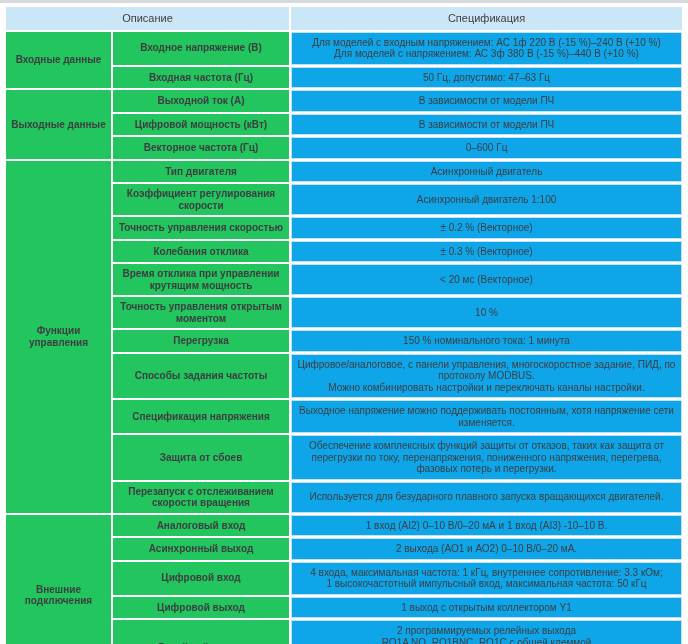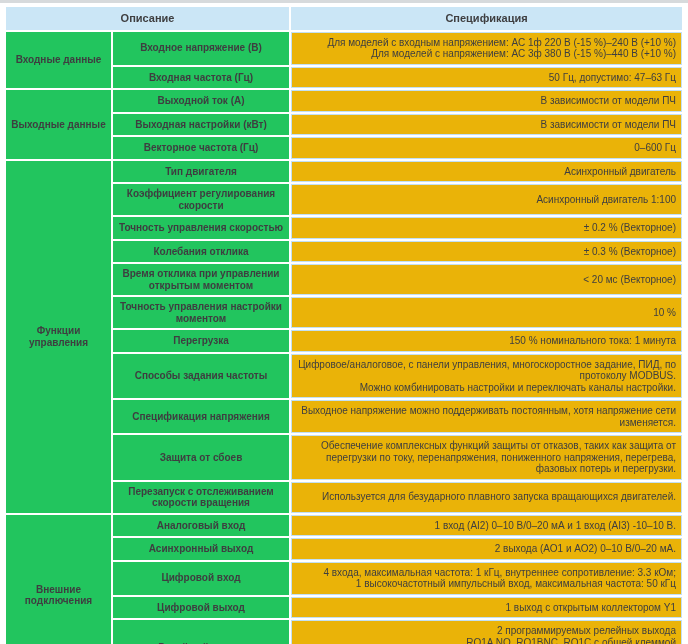--- a/index.html
+++ b/index.html
@@ -30,35 +30,34 @@
     text-align: center;
     vertical-align: middle;
     color: #3e3e40;
     padding: 4px 5px;
     line-height: 1.15;
     word-wrap: break-word;
   }
   th.hdr {
     background: #cbe6f6;
     font-size: 11px;
-    font-weight: bold;
+    font-weight: normal;
     padding: 5px 23px;
   }
   td.blue {
     background: #22c55e;
     font-size: 10px;
     font-weight: bold;
   }
   td.spec {
-    background: #eab308;
+    background: #0ea5e9;
     border: 1px solid #c3e0f2;
     font-size: 10px;
     font-weight: normal;
     white-space: pre-line;
-    text-align: right;
   }
 </style>
 </head>
 <body>
 
 <div class="top-strip"></div>
 
 <table class="spec-table">
   <colgroup>
     <col class="c-group">
@@ -81,21 +80,21 @@
       <td class="blue">Входная частота (Гц)</td>
       <td class="spec">50 Гц, допустимо: 47–63 Гц</td>
     </tr>
 
     <tr>
       <td class="blue" rowspan="3">Выходные данные</td>
       <td class="blue">Выходной ток (А)</td>
       <td class="spec">В зависимости от модели ПЧ</td>
     </tr>
     <tr>
-      <td class="blue">Выходная настройки (кВт)</td>
+      <td class="blue">Цифровой мощность (кВт)</td>
       <td class="spec">В зависимости от модели ПЧ</td>
     </tr>
     <tr>
       <td class="blue">Векторное частота (Гц)</td>
       <td class="spec">0–600 Гц</td>
     </tr>
 
     <tr>
       <td class="blue" rowspan="11">Функции управления</td>
       <td class="blue">Тип двигателя</td>
@@ -107,25 +106,25 @@
     </tr>
     <tr>
       <td class="blue">Точность управления скоростью</td>
       <td class="spec">± 0.2 % (Векторное)</td>
     </tr>
     <tr>
       <td class="blue">Колебания отклика</td>
       <td class="spec">± 0.3 % (Векторное)</td>
     </tr>
     <tr>
-      <td class="blue">Время отклика при управлении открытым моментом</td>
+      <td class="blue">Время отклика при управлении крутящим мощность</td>
       <td class="spec">&lt; 20 мс (Векторное)</td>
     </tr>
     <tr>
-      <td class="blue">Точность управления настройки моментом</td>
+      <td class="blue">Точность управления открытым моментом</td>
       <td class="spec">10 %</td>
     </tr>
     <tr>
       <td class="blue">Перегрузка</td>
       <td class="spec">150 % номинального тока: 1 минута</td>
     </tr>
     <tr>
       <td class="blue">Способы задания частоты</td>
       <td class="spec">Цифровое/аналоговое, с панели управления, многоскоростное задание, ПИД, по протоколу MODBUS.
 Можно комбинировать настройки и переключать каналы настройки.</td>

